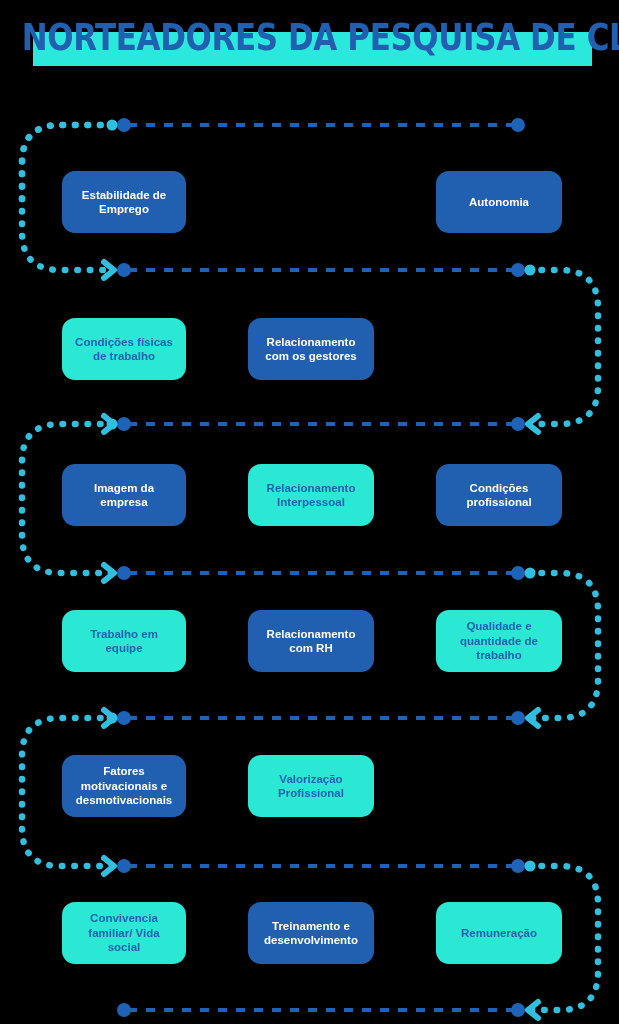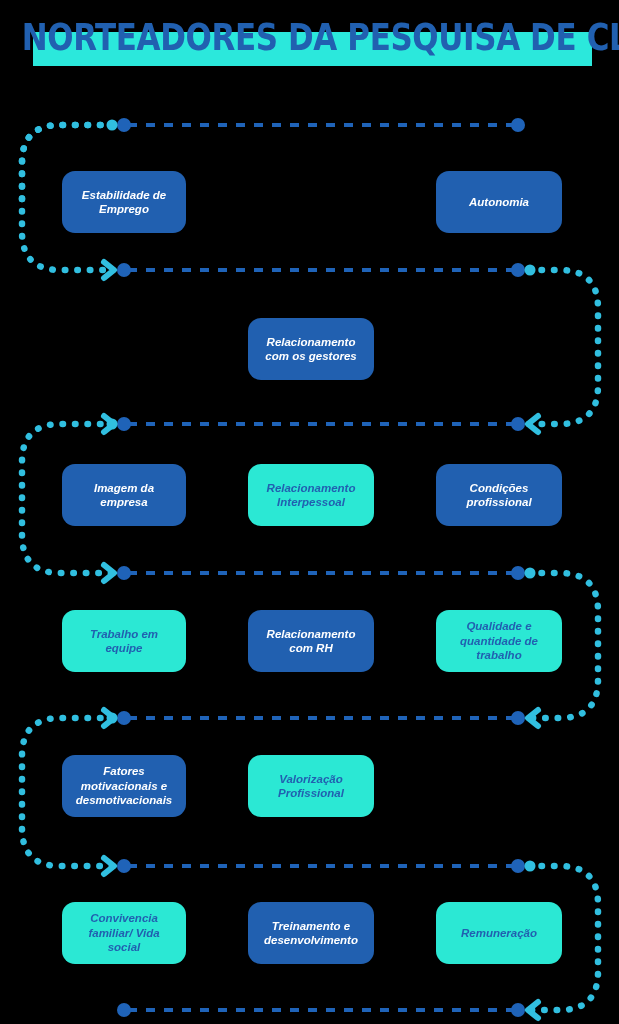--- a/index.html
+++ b/index.html
@@ -65,21 +65,20 @@
     pointer-events: none;
   }
 
   
   .row {
     position: absolute;
     left: 0;
     width: 611px;
     height: 62px;
     z-index: 3;
-    font-style: italic;
   }
   .box {
     position: absolute;
     height: 62px;
     border-radius: 13px;
     display: flex;
     align-items: center;
     justify-content: center;
     text-align: center;
     font-size: 11.5px;
@@ -180,20 +179,22 @@
       <circle cx="530" cy="866" r="5.5"></circle>
     </g>
   </svg>
 
   <div class="row" style="top:171px">
       <div class="box c1 blue">Estabilidade de
 Emprego</div>
       <div class="box c3 blue">Autonomia</div>
     </div>
   <div class="row" style="top:318px">
+      <div class="box c1 cyan">Condições físicas
+de trabalho</div>
       <div class="box c2 blue">Relacionamento
 com os gestores</div>
     </div>
   <div class="row" style="top:464px">
       <div class="box c1 blue">Imagem da
 empresa</div>
       <div class="box c2 cyan">Relacionamento
 Interpessoal</div>
       <div class="box c3 blue">Condições
 profissional</div>

